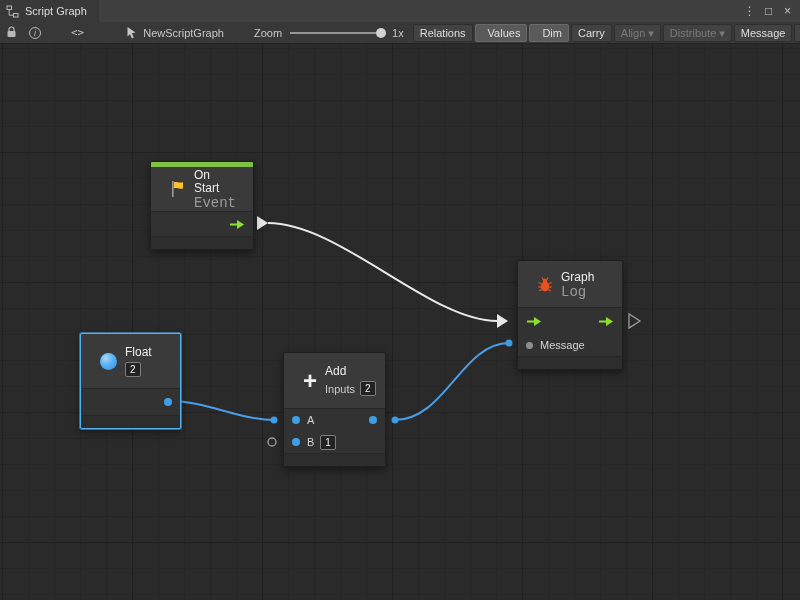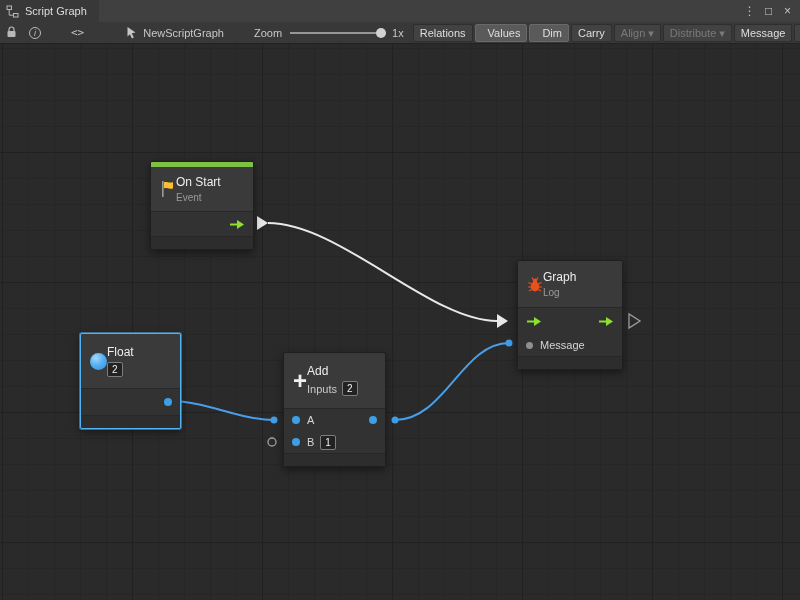--- a/index.html
+++ b/index.html
@@ -50,24 +50,24 @@
     background-size:130px 130px, 130px 130px, 26px 26px, 26px 26px;
     background-position:2px 0px, 0px 108px, 2px 0px, 0px 108px; }
   .wires { position:absolute; top:0; left:0; width:800px; height:556px; pointer-events:none; }
 
   
   .node { position:absolute; background:#3A3A3A; border:1px solid #1F1F1F; border-radius:2px;
           box-shadow:0 3px 9px rgba(0,0,0,0.45); color:#E0E0E0; }
   .node.selected { border-color:#4FB3F6;
           box-shadow:0 0 0 1px rgba(79,179,246,0.55), 0 3px 9px rgba(0,0,0,0.45); }
   .node-accent { height:5px; background:#7DC243; border-radius:1px 1px 0 0; }
-  .node-header { display:flex; align-items:center; padding:0 9px; }
+  .node-header { display:flex; align-items:center; gap:8px; padding:0 19px; }
   .nh-col { display:flex; flex-direction:column; gap:3px; align-items:flex-start; }
   .node-title { font-size:12px; color:#EDEDED; line-height:13px; }
-  .node-sub { font-size:10px; color:#9B9B9B; line-height:11px; }
+  .node-sub { font-size:14px; color:#9B9B9B; line-height:11px;font-family:Liberation Mono, monospace; }
   .node-body { background:#323232; border-top:1px solid #272727; }
   .port-row { position:relative; display:flex; align-items:center; padding:0 8px;
               font-size:11px; color:#D5D5D5; }
   .node-footer { height:13px; background:#2D2D2D; border-top:1px solid #272727;
                  border-radius:0 0 2px 2px; }
   .dot { width:8px; height:8px; border-radius:50%; background:#3E9EE8; flex:0 0 auto; }
   .dot.gray { width:7px; height:7px; background:#8F8F8F; }
   .port-label { margin-left:7px; }
   .push-right { margin-left:auto; }
   .valbox { background:#222222; border:1px solid #7D7D7D; border-radius:2px; font-size:10px;

